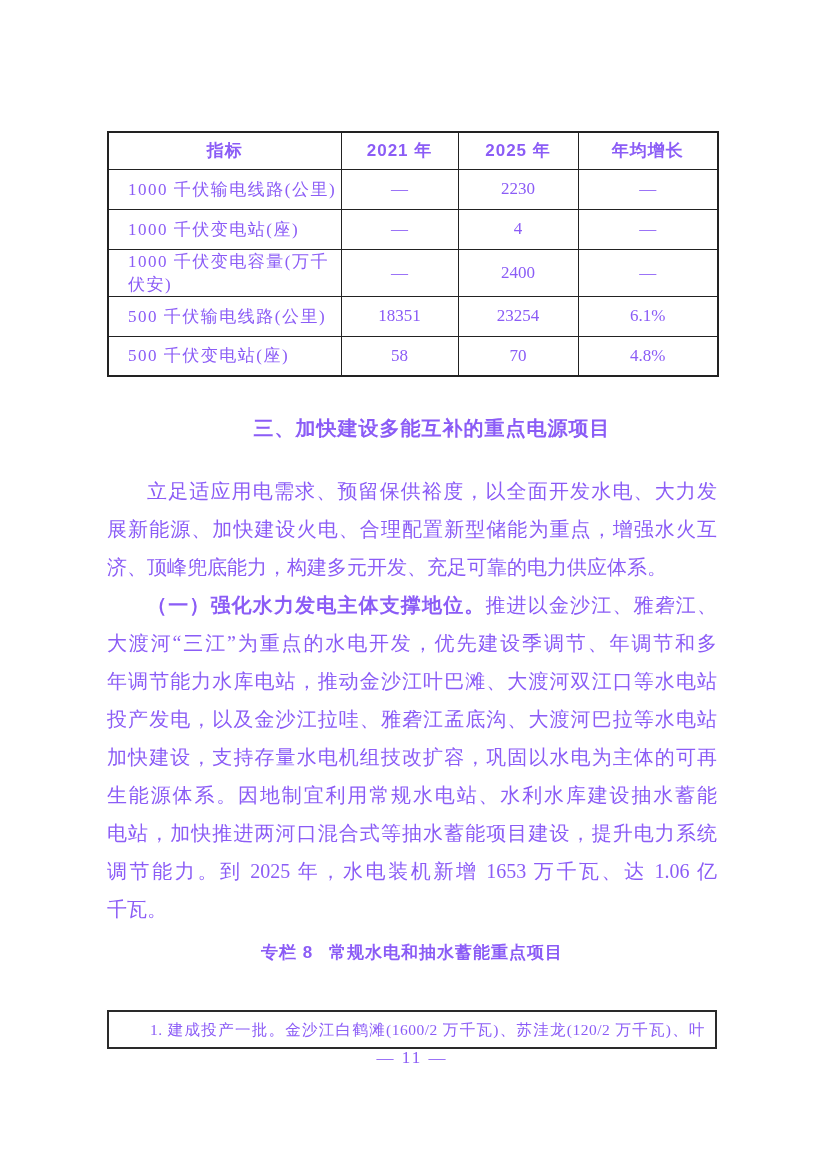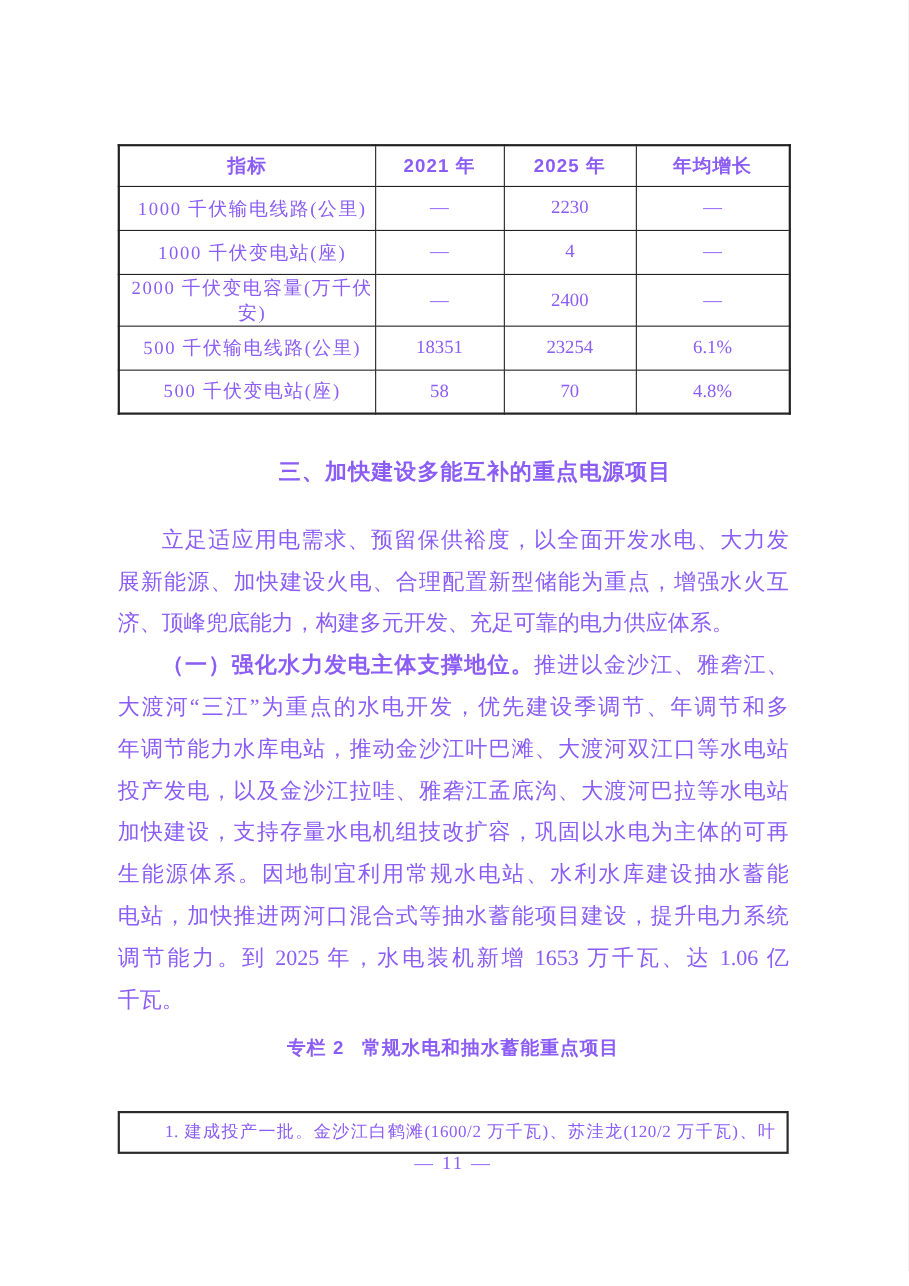--- a/index.html
+++ b/index.html
@@ -34,22 +34,22 @@
   }
   table.indicators thead tr { height: 37px; }
   table.indicators tbody tr { height: 40px; }
   table.indicators th {
     font-family: "Liberation Sans", "DejaVu Sans", sans-serif;
     font-weight: bold;
     font-size: 17px;
     letter-spacing: 1px;
   }
   table.indicators td.c1 {
-    text-align: center;
-    padding-left: 9px;
+    text-align: left;
+    padding-left: 19px;
     letter-spacing: 1.5px;
   }
 
   
   .section-heading {
     position: absolute;
     left: 107px;
     top: 415px;
     width: 610px;
     font-family: "Liberation Sans", "DejaVu Sans", sans-serif;
@@ -146,21 +146,21 @@
         <td>2230</td>
         <td>—</td>
       </tr>
       <tr>
         <td class="c1">1000 千伏变电站(座)</td>
         <td>—</td>
         <td>4</td>
         <td>—</td>
       </tr>
       <tr>
-        <td class="c1">2000 千伏变电容量(万千伏安)</td>
+        <td class="c1">1000 千伏变电容量(万千伏安)</td>
         <td>—</td>
         <td>2400</td>
         <td>—</td>
       </tr>
       <tr>
         <td class="c1">500 千伏输电线路(公里)</td>
         <td>18351</td>
         <td>23254</td>
         <td>6.1%</td>
       </tr>
@@ -185,21 +185,21 @@
     <div class="line">年调节能力水库电站，推动金沙江叶巴滩、大渡河双江口等水电站</div>
     <div class="line">投产发电，以及金沙江拉哇、雅砻江孟底沟、大渡河巴拉等水电站</div>
     <div class="line">加快建设，支持存量水电机组技改扩容，巩固以水电为主体的可再</div>
     <div class="line">生能源体系。因地制宜利用常规水电站、水利水库建设抽水蓄能</div>
     <div class="line">电站，加快推进两河口混合式等抽水蓄能项目建设，提升电力系统</div>
     <div class="line">调节能力。到 2025 年，水电装机新增 1653 万千瓦、达 1.06 亿</div>
     <div class="line last">千瓦。</div>
   </div>
 
   <div class="box-title">
-    <span class="box-label">专栏 2</span><span>常规水电和抽水蓄能重点项目</span>
+    <span class="box-label">专栏 8</span><span>常规水电和抽水蓄能重点项目</span>
   </div>
 
   <div class="box">
     <div class="line indent">1. 建成投产一批。金沙江白鹤滩(1600/2 万千瓦)、苏洼龙(120/2 万千瓦)、叶</div>
   </div>
 
   <div class="page-number">— 11 —</div>
 
 </div>
 

